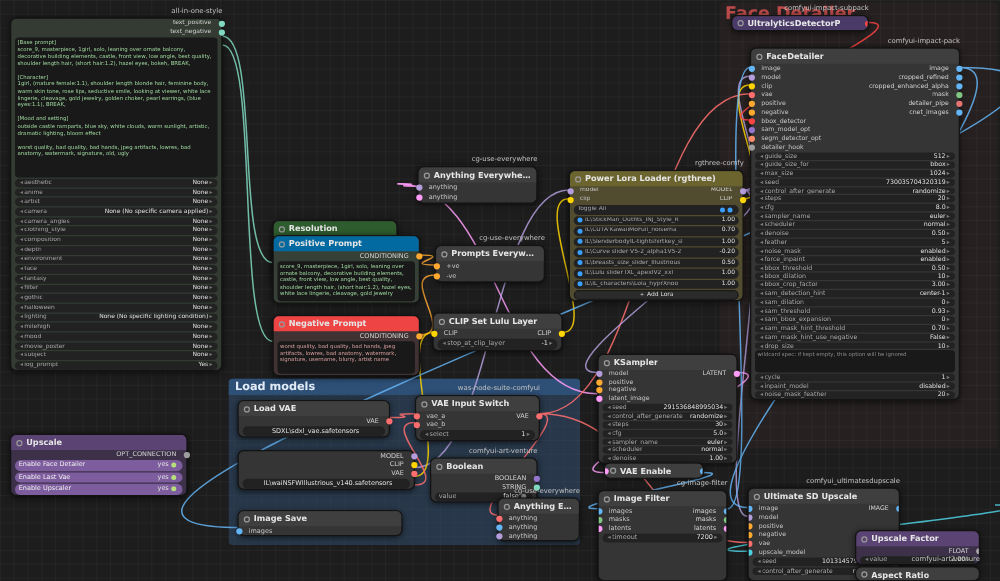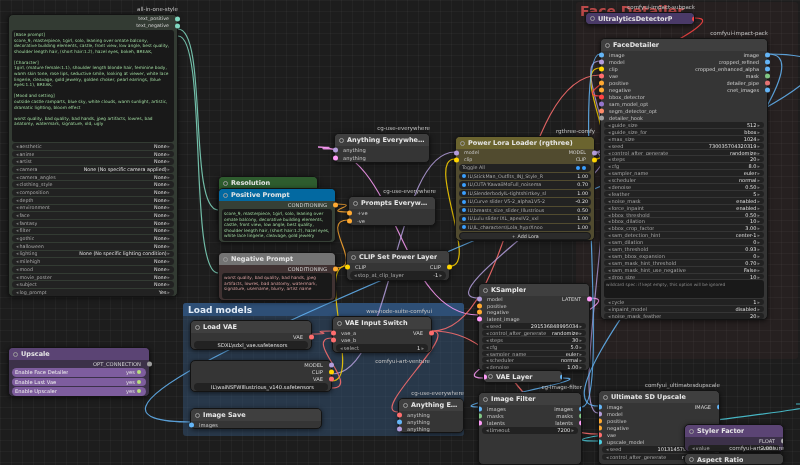--- a/index.html
+++ b/index.html
@@ -299,34 +299,34 @@
       <div class="prow" style="height: 8px; font-size: 5.2px;">
         <div class="pdot in" style="background: rgb(255, 169, 49);"></div>
         <span class="pin">+ve</span>
       </div>
       <div class="prow" style="height: 8px; font-size: 5.2px;">
         <div class="pdot in" style="background: rgb(255, 169, 49);"></div>
         <span class="pin">-ve</span>
       </div>
     </div>
     <div class="node" style="left: 218px; top: 252px; width: 118px; background: rgb(64, 50, 50);">
-      <div class="nheader" style="background: #737373;">
+      <div class="nheader" style="background: #ef4444;">
         <div class="cdot"></div>
         <span class="ntitle">Negative Prompt</span>
       </div>
       <div class="prow" style="height: 7px; font-size: 5.2px;">
         <span class="pout">CONDITIONING</span>
         <div class="pdot out" style="background: rgb(255, 169, 49);"></div>
       </div>
       <div class="ta" style="height: 26px; font-size: 4.3px; color: rgb(216, 159, 159);">worst quality, bad quality, bad hands, jpeg artifacts, lowres, bad anatomy, watermark, signature, username, blurry, artist name</div>
     </div>
     <div class="node" style="left: 346px; top: 250px; width: 104px;">
       <div class="nheader" style="background: rgb(63, 63, 63);">
         <div class="cdot"></div>
-        <span class="ntitle">CLIP Set Power Layer</span>
+        <span class="ntitle">CLIP Set Lulu Layer</span>
       </div>
       <div class="prow" style="height: 7px; font-size: 5.2px;">
         <div class="pdot in" style="background: rgb(255, 213, 0);"></div>
         <span class="pin">CLIP</span>
         <span class="pout">CLIP</span>
         <div class="pdot out" style="background: rgb(255, 213, 0);"></div>
       </div>
       <div class="widget" style="height: 8.5px; font-size: 5.2px;">
         <span class="arr">◂</span>
         <span class="wl">stop_at_clip_layer</span>
@@ -509,20 +509,39 @@
       </div>
       <div class="prow" style="height: 7px; font-size: 5.2px;">
         <span class="pout">VAE</span>
         <div class="pdot out" style="background: rgb(255, 110, 110);"></div>
       </div>
       <div class="widget" style="height: 7.5px; font-size: 5.2px; justify-content: center;">
         <span class="wv" style="margin: 0px;">IL\waiNSFWIllustrious_v140.safetensors</span>
       </div>
     </div>
     <div class="badge" style="left: 284px; top: 358px; width: 146px;">comfyui-art-venture</div>
+    <div class="node" style="left: 344px; top: 366px; width: 86px;">
+      <div class="nheader" style="background: rgb(63, 63, 63);">
+        <div class="cdot"></div>
+        <span class="ntitle">Boolean</span>
+      </div>
+      <div class="prow" style="height: 7px; font-size: 5.2px;">
+        <span class="pout">BOOLEAN</span>
+        <div class="pdot out" style="background: rgb(149, 117, 205);"></div>
+      </div>
+      <div class="prow" style="height: 7px; font-size: 5.2px;">
+        <span class="pout">STRING</span>
+        <div class="pdot out" style="background: rgb(128, 216, 192);"></div>
+      </div>
+      <div class="widget" style="height: 6.5px; font-size: 5.2px;">
+        <span class="wl">value</span>
+        <span class="wv">false</span>
+        <div class="tdot" style="background: rgb(136, 136, 136); margin-left: 2px;"></div>
+      </div>
+    </div>
     <div class="badge" style="left: 338px; top: 390px; width: 126px;">cg-use-everywhere</div>
     <div class="node" style="left: 398px; top: 398px; width: 66px;">
       <div class="nheader" style="background: rgb(63, 63, 63);">
         <div class="cdot"></div>
         <span class="ntitle">Anything Everywhere3</span>
       </div>
       <div class="prow" style="height: 7px; font-size: 5.2px;">
         <div class="pdot in" style="background: rgb(255, 110, 110);"></div>
         <span class="pin">anything</span>
       </div>
@@ -541,21 +560,21 @@
         <span class="ntitle">Image Save</span>
       </div>
       <div class="prow" style="height: 7px; font-size: 5.2px;">
         <div class="pdot in" style="background: rgb(100, 181, 246);"></div>
         <span class="pin">images</span>
       </div>
     </div>
     <div class="node collapsed" style="left: 483px; top: 370px; width: 80px;">
       <div class="nheader" style="background: rgb(63, 63, 63);">
         <div class="cdot"></div>
-        <span class="ntitle">VAE Layer</span>
+        <span class="ntitle">VAE Enable</span>
         <div class="hdot" style="left: -2.5px; background: rgb(255, 156, 249);"></div>
         <div class="hdot" style="right: -2.5px; background: rgb(100, 181, 246);"></div>
       </div>
     </div>
     <div class="badge" style="left: 418px; top: 384px; width: 164px;">cg-image-filter</div>
     <div class="node" style="left: 478px; top: 392px; width: 104px; height: 73px; overflow: hidden;">
       <div class="nheader" style="background: rgb(63, 63, 63);">
         <div class="cdot"></div>
         <span class="ntitle">Image Filter</span>
       </div>
@@ -849,21 +868,21 @@
       <div class="widget" style="height: 6.5px; font-size: 5px;">
         <span class="arr">◂</span>
         <span class="wl">control_after_generate</span>
         <span class="wv">randomize</span>
         <span class="arr">▸</span>
       </div>
     </div>
     <div class="node" style="left: 684px; top: 424px; width: 100px; background: rgb(60, 49, 73); height: 28px; overflow: hidden;">
       <div class="nheader" style="background: rgb(91, 68, 116);">
         <div class="cdot"></div>
-        <span class="ntitle">Styler Factor</span>
+        <span class="ntitle">Upscale Factor</span>
       </div>
       <div class="prow" style="height: 7px; font-size: 5.2px;">
         <span class="pout">FLOAT</span>
         <div class="pdot out" style="background: rgb(176, 176, 176);"></div>
       </div>
       <div class="widget" style="height: 6.5px; font-size: 5.2px;">
         <span class="arr">◂</span>
         <span class="wl">value</span>
         <span class="wv">2.00</span>
         <span class="arr">▸</span>

